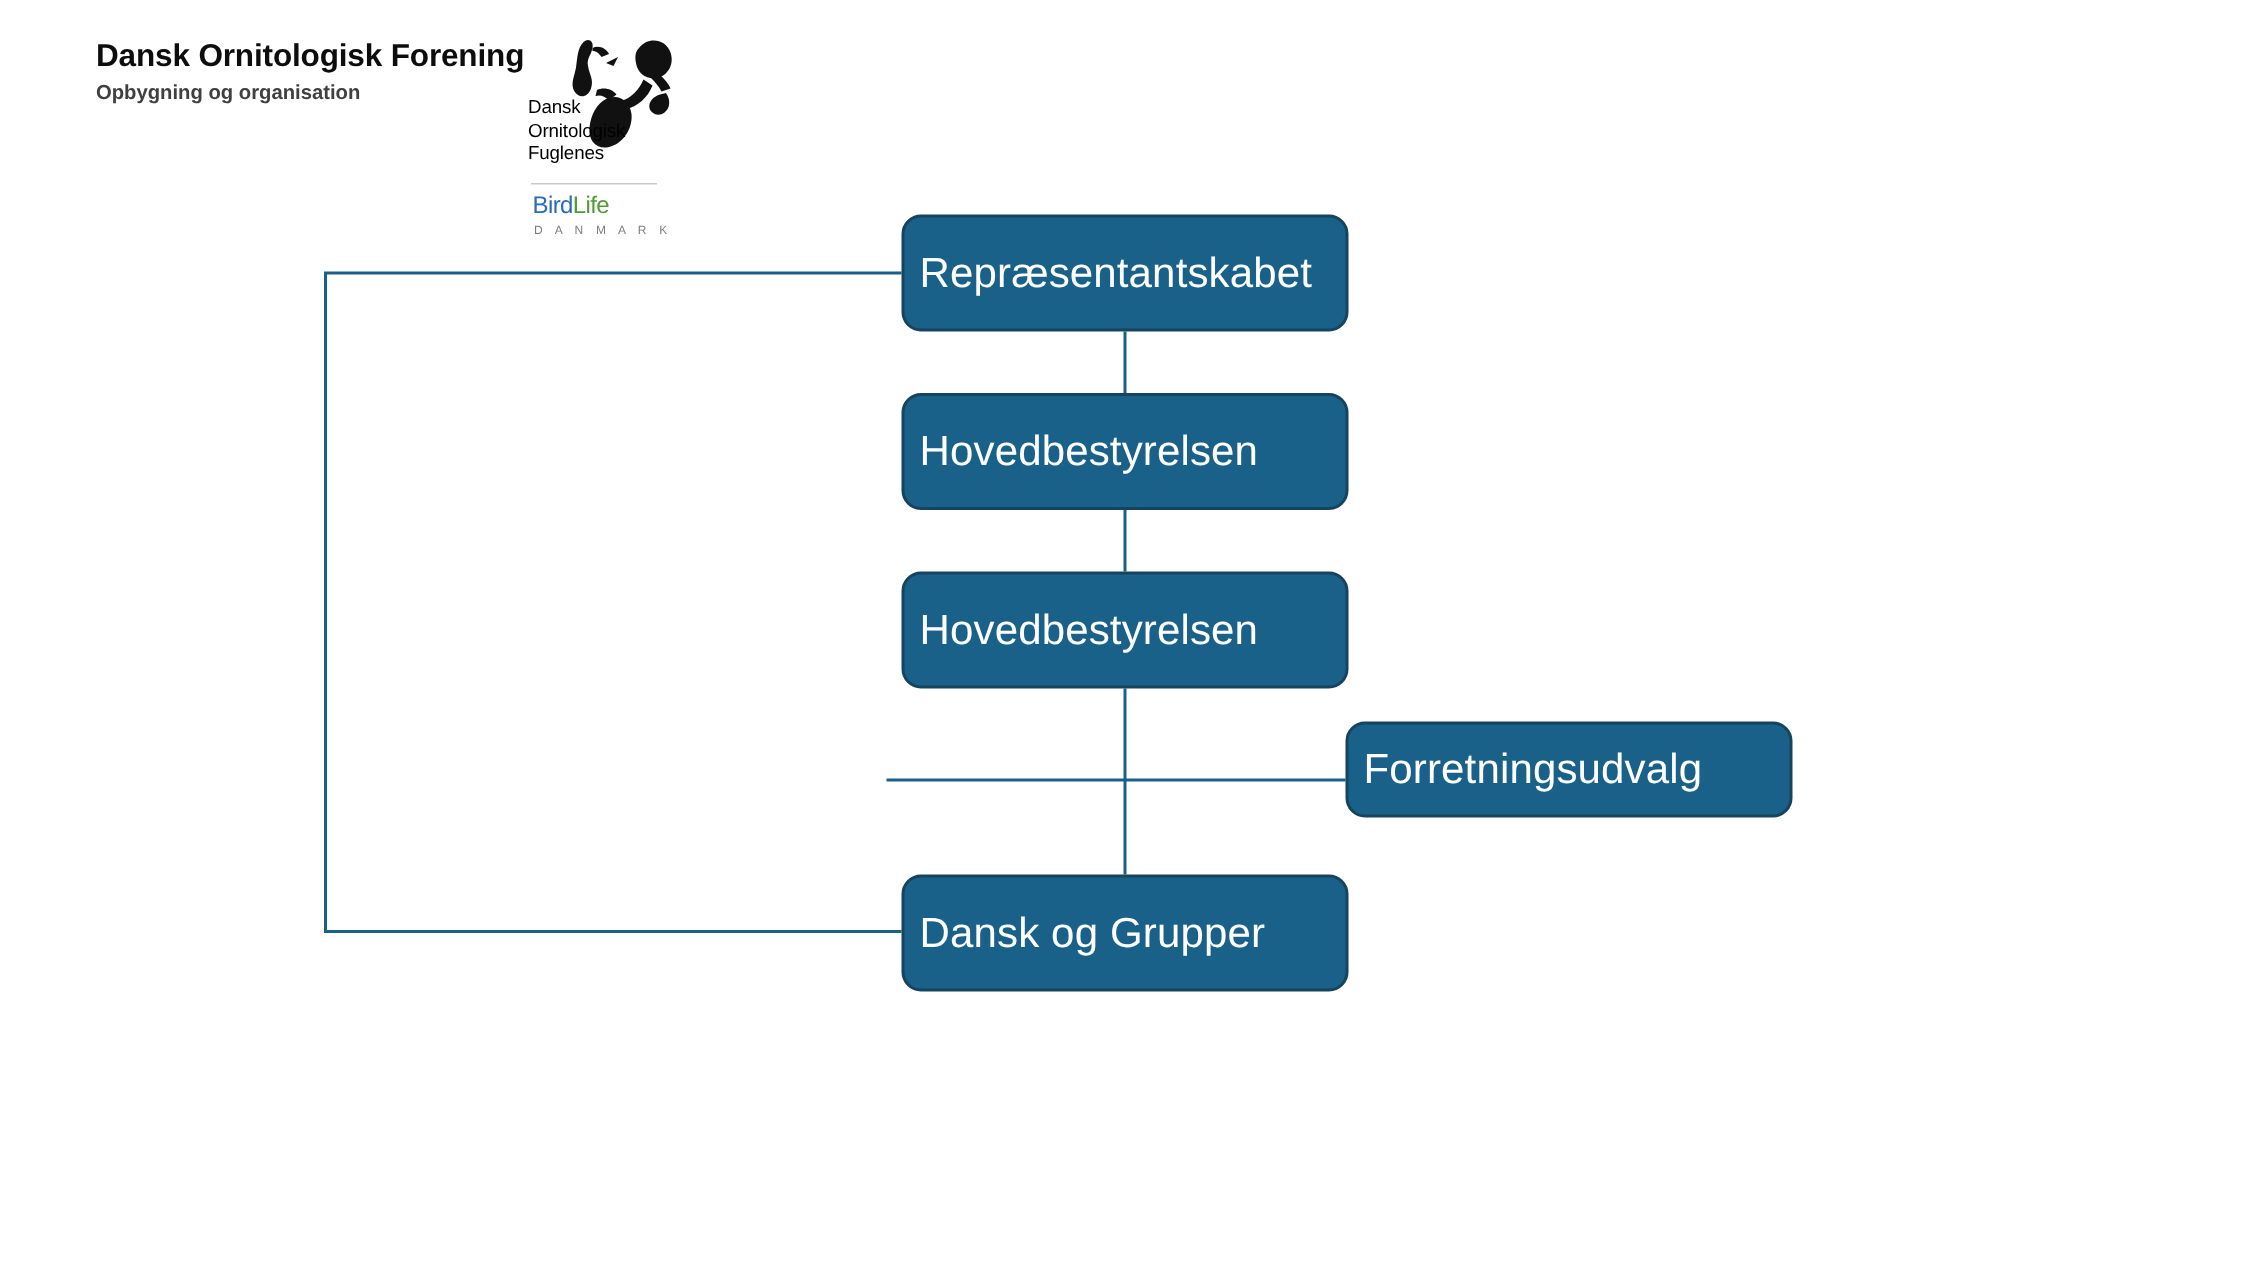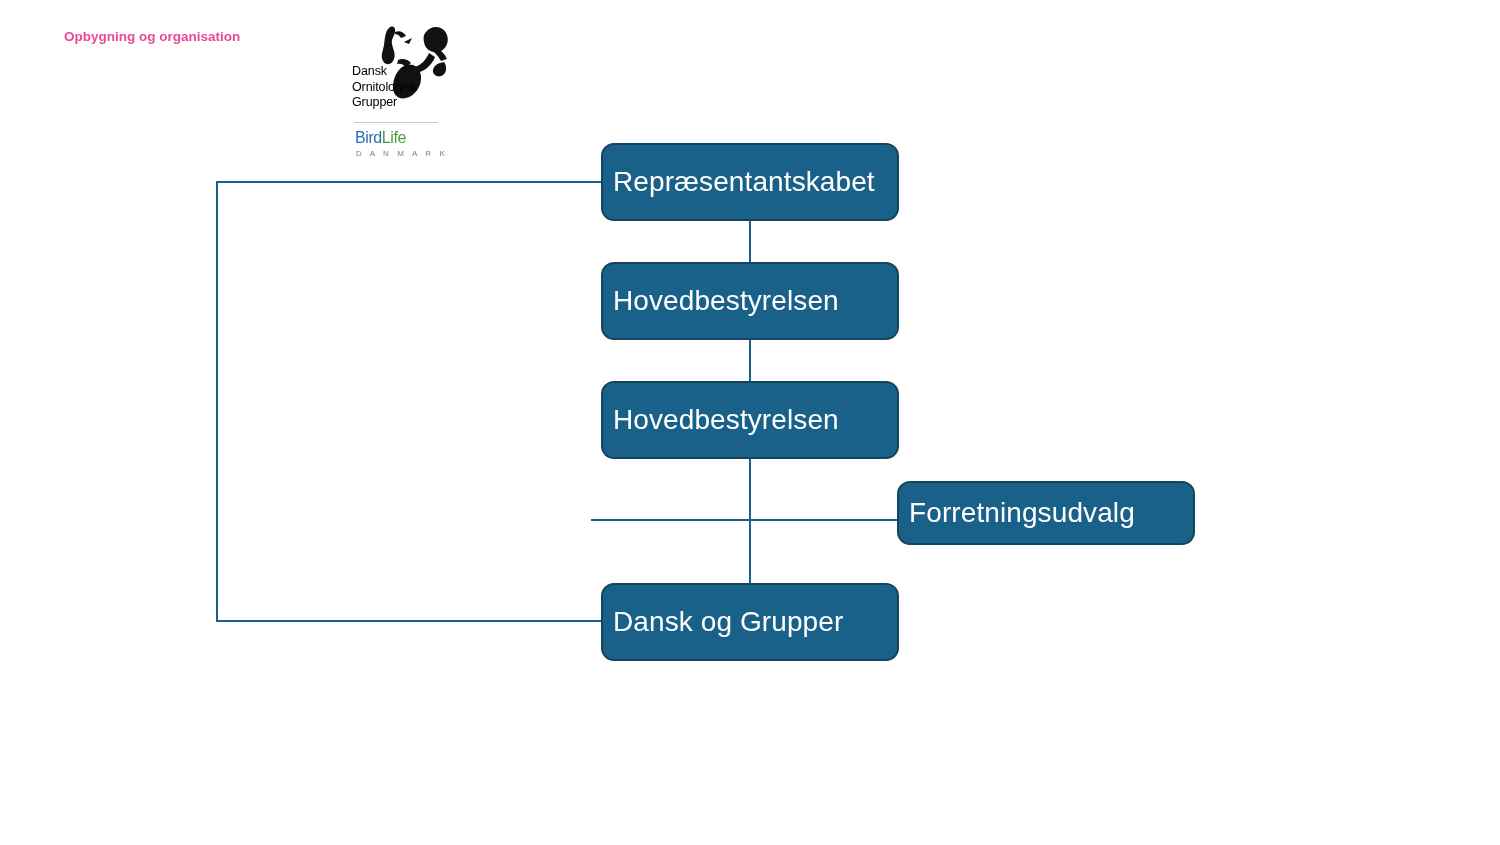--- a/index.html
+++ b/index.html
@@ -31,21 +31,21 @@
     font-size: 21px;
     font-weight: bold;
     color: #0d0d0d;
     letter-spacing: -0.1px;
     line-height: 25px;
     white-space: nowrap;
   }
   #org-subtitle {
     font-size: 13.5px;
     font-weight: bold;
-    color: #ec4899;
+    color: #404040;
     line-height: 17px;
     margin-top: 3px;
     white-space: nowrap;
   }
 
   
   #logo-block {
     position: absolute;
     left: 352px;
     top: 22px;
@@ -135,20 +135,21 @@
     display: block;
     white-space: pre-line;
   }
 </style>
 </head>
 <body>
 
 <div id="slide">
 
   <div id="header-block">
+    <div id="org-title">Dansk Ornitologisk Forening</div>
     <div id="org-subtitle">Opbygning og organisation</div>
   </div>
 
   <div id="logo-block">
     <svg id="logo-bird" viewBox="0 0 82 78" xmlns="http://www.w3.org/2000/svg">
 
       <path d="M21 6 C24 3, 28 5, 27 10 C26 15, 23 17, 24 22 C25 28, 28 31, 26 37
                C24 43, 18 44, 15 39 C12 34, 15 29, 16 23 C17 16, 17 10, 21 6 Z" fill="#111111"></path>
       <path d="M27 10 C31 8, 36 10, 38 14 L33 16 C31 13, 29 12, 27 12 Z" fill="#111111"></path>
 
@@ -162,21 +163,21 @@
       <path d="M76 40 C79 44, 79 50, 75 53 C71 56, 66 54, 65 50 C64 46, 68 42, 72 41 Z" fill="#111111"></path>
 
       <path d="M36 44 C44 40, 52 45, 53 54 C54 64, 47 74, 38 76 C30 78, 24 72, 25 63
                C26 54, 30 47, 36 44 Z" fill="#111111"></path>
       <path d="M30 38 C34 36, 40 37, 43 41 L38 45 C35 42, 32 41, 29 42 Z" fill="#111111"></path>
     </svg>
 
     <div id="logo-wordmark">
       <div class="logo-word">Dansk</div>
       <div class="logo-word">Ornitologisk</div>
-      <div class="logo-word">Grupper</div>
+      <div class="logo-word">Fuglenes</div>
     </div>
 
     <div id="logo-rule"></div>
 
     <div id="logo-birdlife"><span class="bl-bird">Bird</span><span class="bl-life">Life</span></div>
 
     <div id="logo-danmark">D A N M A R K</div>
   </div>
 
   <svg id="connectors" viewBox="0 0 1500 845" xmlns="http://www.w3.org/2000/svg">

